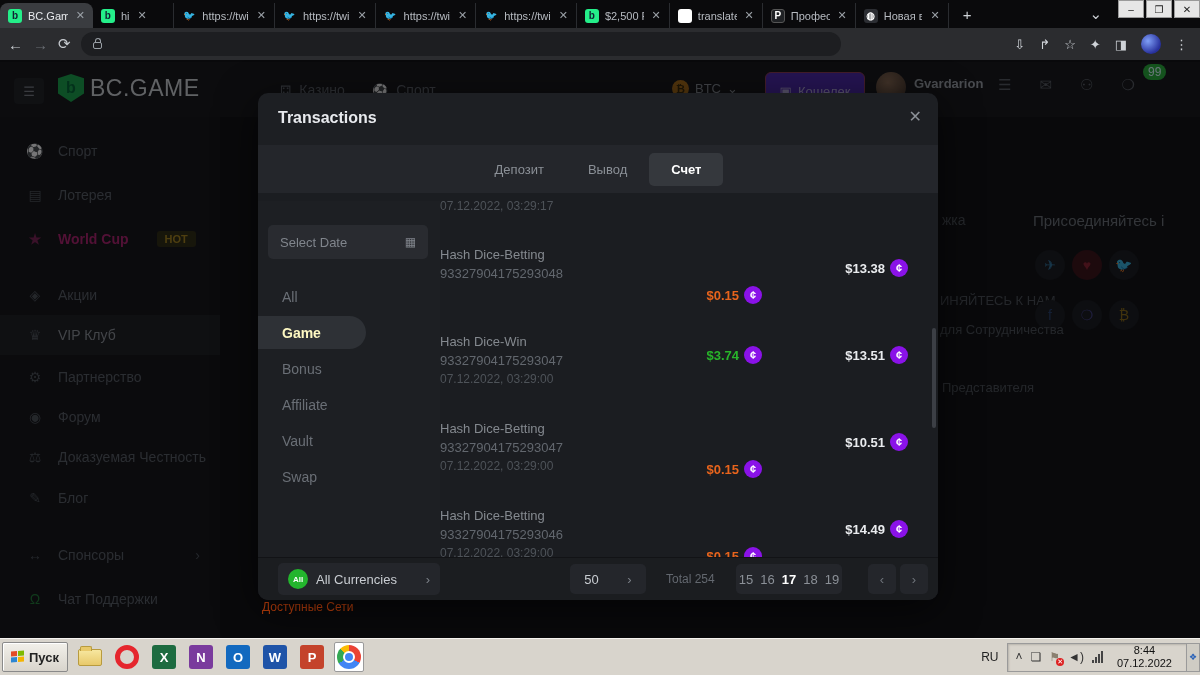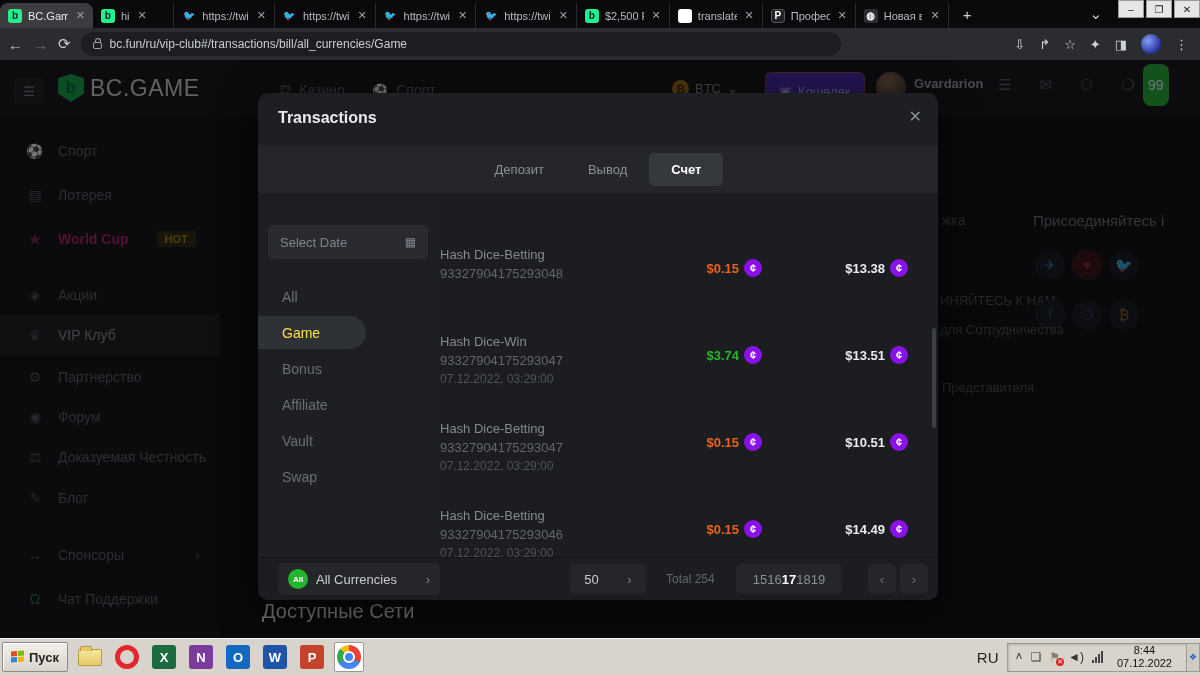--- a/index.html
+++ b/index.html
@@ -47,91 +47,91 @@
   .hnav { position:absolute; top:20px; display:flex; gap:8px; align-items:center; color:#5d6269; font-size:14px; }
   .hnav .ic { font-size:13px; }
   .btc-chip { position:absolute; left:672px; top:18px; display:flex; align-items:center; gap:6px; color:#898e95; font-size:13px; }
   .btc-coin { width:17px; height:17px; border-radius:50%; background:#b06f15; color:#3a2804; font-size:11px; font-weight:bold; display:flex; align-items:center; justify-content:center; }
   .wallet-btn { position:absolute; left:765px; top:10px; width:100px; height:38px; background:#4d27ad; border:1px solid #8f3a56; border-radius:6px; color:#b9aee0; font-size:13px; display:flex; align-items:center; justify-content:center; gap:6px; }
   .user-chip { position:absolute; left:876px; top:10px; display:flex; gap:8px; }
   .user-av { width:30px; height:30px; border-radius:50%; background:radial-gradient(circle at 40% 35%, #8a6a52, #3c2e24); }
   .user-name { color:#9ba0a7; font-size:13px; font-weight:bold; margin-top:4px; }
   .user-lvl { color:#6d7278; font-size:11px; position:absolute; left:32px; top:22px; }
   .hdr-icons { position:absolute; left:998px; top:14px; display:flex; gap:28px; color:#55595f; font-size:15px; }
-  .badge99 { position:absolute; left:1143px; top:2px; background:#27b038; color:#dff; font-size:14px; border-radius:8px; padding:13px 5px; }
+  .badge99 { position:absolute; left:1143px; top:2px; background:#27b038; color:#dff; font-size:12px; border-radius:8px; padding:1px 5px; }
 
   .sidebar { position:absolute; top:57px; left:0; width:220px; height:521px; background:#121316; }
   .sb-item { position:absolute; left:0; width:220px; height:40px; display:flex; align-items:center; gap:14px; padding-left:26px; color:#585d64; font-size:14px; }
   .sb-item .ic { width:18px; text-align:center; font-size:14px; color:#4b5056; }
   .sb-item.hl { background:#1b1d21; color:#8d9298; }
   .sb-item.wc { color:#b01f6e; font-weight:bold; }
   .sb-item.wc .ic { color:#7a1f52; }
   .hot { background:#2e2a10; color:#a8861c; font-size:11px; font-weight:bold; padding:2px 8px; border-radius:3px; margin-left:14px; }
   .sb-chev { margin-left:auto; margin-right:20px; color:#4b5056; }
   .support .ic { color:#1e7a34; }
 
   .bg-right { position:absolute; top:57px; left:938px; width:262px; height:521px; color:#4a4f55; }
   .join-h { position:absolute; left:95px; top:95px; font-size:15px; color:#6a6f76; }
   .partial-zhka { position:absolute; left:4px; top:95px; font-size:14px; }
   .soc { position:absolute; width:30px; height:30px; border-radius:50%; display:flex; align-items:center; justify-content:center; font-size:14px; background:#17191d; }
   .join-txt { position:absolute; font-size:13px; }
-  .bg-bottom { position:absolute; left:262px; top:540px; color:#737373; font-size:20px; z-index:6; }
+  .bg-bottom { position:absolute; left:262px; top:540px; color:#c2410c; font-size:12px; z-index:6; }
 
   
   .modal { position:absolute; left:258px; top:33px; width:680px; height:507px; background:#1d1f23; border-radius:10px; z-index:10; box-shadow:0 10px 40px rgba(0,0,0,0.6); overflow:hidden; }
   .m-title { position:absolute; left:20px; top:16px; color:#e8eaee; font-size:16px; font-weight:bold; }
   .m-close { position:absolute; right:16px; top:14px; color:#8b9097; font-size:16px; }
   .m-tabband { position:absolute; left:0; top:52px; width:680px; height:48px; background:#24262b; display:flex; align-items:center; justify-content:center; gap:0; }
   .m-tab { color:#8b9097; font-size:13px; padding:9px 22px; border-radius:5px; }
   .m-tab.active { background:#35383d; color:#fff; font-weight:bold; }
   .m-body { position:absolute; left:0; top:100px; width:680px; height:364px; background:#1b1d21; }
   .m-filters { position:absolute; left:0; top:8px; width:182px; height:364px; background:#1d1f23; }
   .seldate { position:absolute; left:10px; top:24px; width:160px; height:34px; background:#292b30; border-radius:5px; display:flex; align-items:center; padding:0 12px; color:#80858c; font-size:13px; }
   .seldate .cal { margin-left:auto; font-size:12px; color:#80858c; }
   .f-item { position:absolute; left:24px; color:#6a6f76; font-size:14px; }
   .f-pill { position:absolute; left:-14px; top:115px; width:122px; height:33px; background:#2e3136; border-radius:0 17px 17px 0; }
-  .f-item.on { color:#fde047; font-weight:normal; }
+  .f-item.on { color:#fef9c3; font-weight:bold; }
   .m-list { position:absolute; left:182px; top:0; width:498px; height:364px; overflow:hidden; }
   .t-row { position:absolute; left:0; width:470px; }
   .t-name { color:#84898f; font-size:13px; line-height:19px; }
   .t-id { color:#62676e; font-size:13px; line-height:19px; }
   .t-date { color:#4e5359; font-size:12px; line-height:19px; }
   .t-amt { position:absolute; top:14px; right:148px; display:flex; align-items:center; gap:5px; font-size:13px; font-weight:bold; }
   .t-bal { position:absolute; top:14px; right:2px; display:flex; align-items:center; gap:5px; font-size:13px; font-weight:bold; color:#e9ebee; }
-  .amt-orange { color:#e8641c; }
+  .amt-orange { color:#e8641c;margin-top:27px; }
   .amt-green { color:#28b42a; }
   .coin { width:18px; height:18px; border-radius:50%; background:#8a12e8; color:#fff; font-size:11px; font-weight:bold; display:flex; align-items:center; justify-content:center; }
   .m-scroll { position:absolute; right:2px; top:135px; width:4px; height:100px; background:#3c3f45; border-radius:2px; }
   .m-footer { position:absolute; left:0; top:464px; width:680px; height:43px; background:#1b1d20; border-top:1px solid #121316; }
   .allcur { position:absolute; left:20px; top:5px; width:162px; height:32px; background:#24262b; border-radius:5px; display:flex; align-items:center; gap:8px; padding:0 10px; color:#c9cdd2; font-size:13px; }
   .allcoin { width:20px; height:20px; border-radius:50%; background:#23b52d; color:#fff; font-size:8px; font-weight:bold; display:flex; align-items:center; justify-content:center; }
   .allcur .chev { margin-left:auto; color:#7c8188; }
   .pgsize { position:absolute; left:312px; top:6px; width:76px; height:30px; background:#24262b; border-radius:5px; display:flex; align-items:center; justify-content:space-around; color:#c9cdd2; font-size:13px;text-align:center; }
   .pgsize .chev { color:#7c8188; }
   .totaltx { position:absolute; left:408px; top:14px; color:#63686f; font-size:12px; }
-  .pages { position:absolute; left:478px; top:6px; width:106px; height:30px; background:#24262b; border-radius:5px; display:flex; align-items:center; justify-content:center; font-size:13px; color:#8b9097; }
+  .pages { position:absolute; left:478px; top:6px; width:106px; height:30px; background:#24262b; border-radius:5px; display:flex; align-items:center; justify-content:center; gap:7px; font-size:13px; color:#8b9097; }
   .pages .cur { color:#fff; font-weight:bold; }
   .pgbtn { position:absolute; top:6px; width:28px; height:30px; background:#24262b; border-radius:5px; color:#6f747b; display:flex; align-items:center; justify-content:center; font-size:13px; }
 
   
   .taskbar { position:absolute; left:0; top:638px; width:1200px; height:37px; background:#d8d4cc; border-top:1px solid #f5f3ef; display:flex; align-items:center; }
   .startbtn { margin-left:2px; height:30px; display:flex; align-items:center; gap:4px; background:linear-gradient(#f2f0ea,#d8d4cc); border:1px solid #8a8a8a; border-radius:2px; padding:0 8px; font-size:13px; font-weight:bold; color:#222; box-shadow:inset 1px 1px 0 #fff; }
   .winflag { width:14px; height:12px; display:grid; grid-template-columns:6px 6px; grid-template-rows:5px 5px; gap:1px; transform:skewY(-4deg); }
   .winflag i:nth-child(1){background:#e34b26;} .winflag i:nth-child(2){background:#7fba00;}
   .winflag i:nth-child(3){background:#2e86d1;} .winflag i:nth-child(4){background:#f4b400;}
   .tb-app { width:30px; height:30px; margin-left:7px; display:flex; align-items:center; justify-content:center; font-size:15px; font-weight:bold; border-radius:2px; }
   .tb-app.activeapp { background:#fff; border:1px solid #9a9a9a; }
   .folder { width:24px; height:17px; background:linear-gradient(#f7e7a0,#e8c96a); border:1px solid #b89b3e; border-radius:2px; position:relative; }
   .folder::before { content:""; position:absolute; top:-4px; left:1px; width:10px; height:4px; background:#e8c96a; border:1px solid #b89b3e; border-bottom:none; border-radius:2px 2px 0 0; }
   .opera { width:24px; height:24px; border-radius:50%; border:5px solid #e5262d; }
   .off { width:24px; height:24px; border-radius:3px; color:#fff; display:flex; align-items:center; justify-content:center; font-size:13px; font-weight:bold; }
   .chrome { width:24px; height:24px; border-radius:50%; background:conic-gradient(#ea4335 0 33%, #4285f4 33% 66%, #34a853 66% 87%, #fbbc05 87% 100%); position:relative; }
   .chrome::after { content:""; position:absolute; inset:6px; background:#4285f4; border:2px solid #fff; border-radius:50%; }
   .tray { margin-left:auto; display:flex; align-items:center; height:37px; }
-  .lang { font-size:15px; color:#222; padding:0 8px; }
+  .lang { font-size:12px; color:#222; padding:0 8px; }
   .traybox { height:29px; border:1px solid #9a9a9a; border-right:none; box-shadow:inset 1px 1px 2px #b8b4ac; display:flex; align-items:center; gap:8px; padding:0 8px; }
   .tray-ic { font-size:12px; color:#333; }
   .flagx { position:relative; }
   .flagx::after { content:"✕"; position:absolute; right:-4px; bottom:-2px; font-size:7px; color:#fff; background:#d22; border-radius:50%; padding:0 1px; }
   .clock { text-align:center; font-size:11px; color:#111; line-height:13px; padding:0 6px; }
   .showdesk { width:14px; height:29px; border:1px solid #9a9a9a; background:#cfccc4; display:flex; align-items:center; justify-content:center; font-size:9px; color:#2a62b8; }
   .netbars { display:flex; align-items:flex-end; gap:1px; height:12px; }
   .netbars i { width:2px; background:#444; }
 </style>
 </head>
@@ -198,21 +198,20 @@
       <div class="winbtn">✕</div>
     </div>
   </div>
 
   <div class="toolbar">
     <span class="navbtn">←</span>
     <span class="navbtn dim">→</span>
     <span class="navbtn">⟳</span>
     <div class="urlpill">
       <span class="lockicon"></span>
-      <span class="url">bc.fun/ru/vip-club#/transactions/bill/all_currencies/Game</span>
     </div>
     <div class="tb-icons">
       <span class="tb-ic">⇩</span>
       <span class="tb-ic">↱</span>
       <span class="tb-ic">☆</span>
       <span class="tb-ic">✦</span>
       <span class="tb-ic">◨</span>
       <span class="avatar-globe"></span>
       <span class="tb-ic">⋮</span>
     </div>
@@ -340,20 +339,23 @@
           </div>
           <div class="f-pill"></div>
           <div class="f-item" style="top:88px">All</div>
           <div class="f-item on" style="top:124px">Game</div>
           <div class="f-item" style="top:160px">Bonus</div>
           <div class="f-item" style="top:196px">Affiliate</div>
           <div class="f-item" style="top:232px">Vault</div>
           <div class="f-item" style="top:268px">Swap</div>
         </div>
         <div class="m-list">
+          <div class="t-row" style="top:4px">
+            <div class="t-date">07.12.2022, 03:29:17</div>
+          </div>
           <div class="t-row" style="top:52px">
             <div class="t-name">Hash Dice-Betting</div>
             <div class="t-id">93327904175293048</div>
             <div class="t-amt amt-orange">
                 <span>$0.15</span>
                 <span class="coin">¢</span>
               </div>
             <div class="t-bal">
                 <span>$13.38</span>
                 <span class="coin">¢</span>

